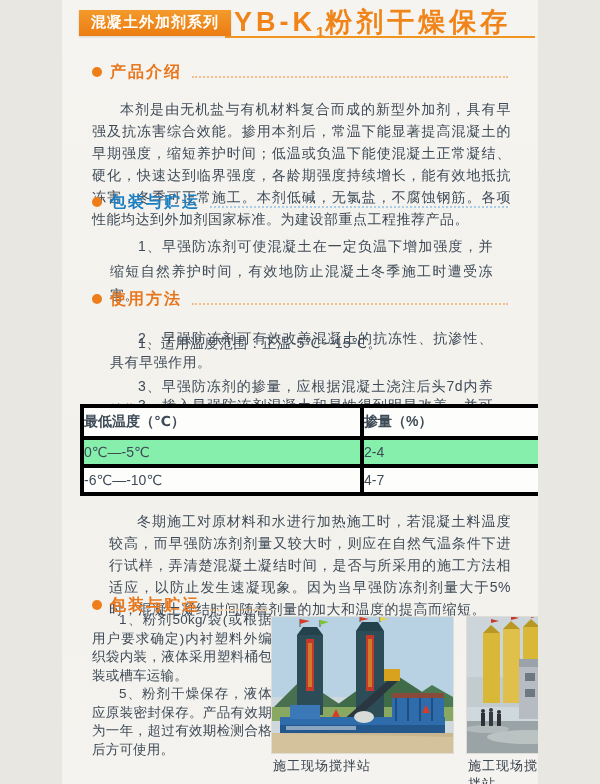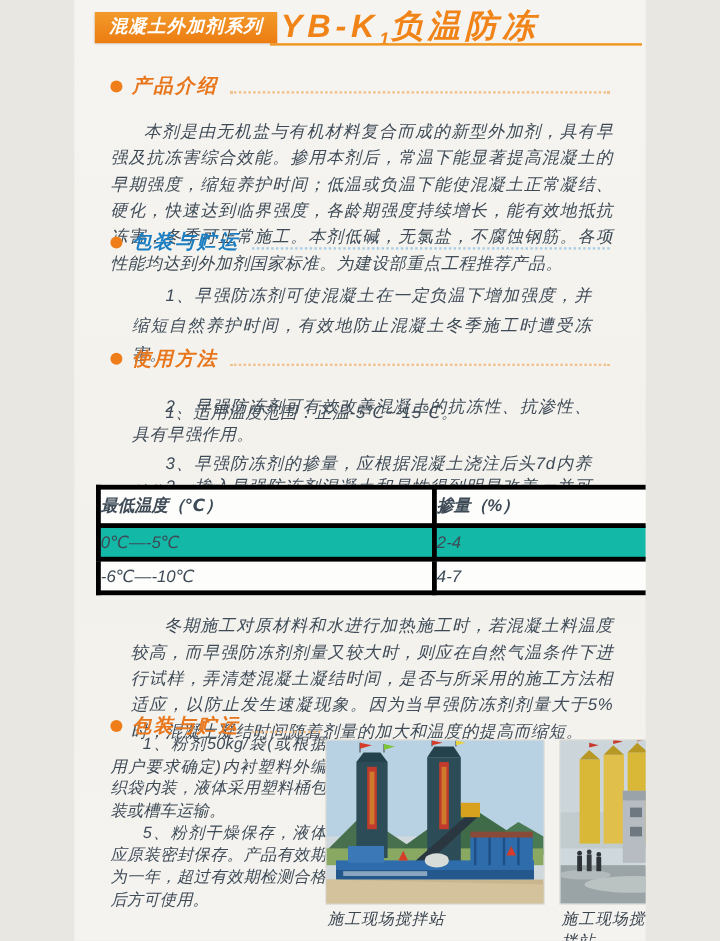--- a/index.html
+++ b/index.html
@@ -7,21 +7,20 @@
     font-family:"Liberation Sans","DejaVu Sans",sans-serif;
     background:#e9e7e2;
   }
   .page{
     position:relative;
     width:476px;height:784px;
     margin:0 auto;
     background:linear-gradient(180deg,#f6f4f0 0%,#f3f1ec 60%,#f5f3ef 100%);
     overflow:hidden;
     color:#3e4b57;
-    font-style:italic;
   }
   
   .series-box{
     position:absolute;top:10px;left:17px;
     background:linear-gradient(180deg,#f39a2b,#ec7c12);
     color:#fff;font-size:15px;font-weight:bold;
     padding:3px 12px 4px 12px;letter-spacing:1px;
     box-shadow:0 1px 2px rgba(0,0,0,.15);
   }
   .page-title{
@@ -67,21 +66,21 @@
     position:absolute;top:404px;left:18px;width:564px;
     border-collapse:collapse;table-layout:fixed;
     font-size:14px;color:#3e4b57;
     background:#fdfdfb;
   }
   .dose-table th,.dose-table td{
     border:4px solid #000000;text-align:left;
     height:22px;padding:1px 0;font-weight:normal;
   }
   .dose-table th{height:26px;font-weight:bold;}
-  .dose-table tr.band td{background:#14b8a6;}
+  .dose-table tr.band td{background:#86efac;}
   .dose-table{border:2px solid #434d55;}
   
   .pack-col{
     position:absolute;top:611px;left:30px;width:180px;
   }
   .pack-col p{margin:0;text-indent:2em;font-size:13.5px;line-height:18.5px;text-align:justify;letter-spacing:.2px;}
   
   .photo{
     position:absolute;top:617px;width:181px;height:136px;
     box-shadow:0 0 0 1px #e0ddd6;background:#cfd8dc;
@@ -93,21 +92,21 @@
   }
 </style>
 </head>
 <body>
 
 <div class="page">
 
   <div class="series-box">
     <span>混凝土外加剂系列</span>
   </div>
-  <div class="page-title"><span>YB-K</span><sub>1</sub><span>负温防冻</span></div>
+  <div class="page-title"><span>YB-K</span><sub>1</sub><span>粉剂干燥保存</span></div>
   <div class="title-rule"></div>
 
   <div class="sec-head" style="top:63px;align-items:center;">
     <span class="dot"></span>
     <span class="txt">产品介绍</span>
     <span class="dots"></span>
   </div>
   <div class="para indent" style="top:98px;">本剂是由无机盐与有机材料复合而成的新型外加剂，具有早强及抗冻害综合效能。掺用本剂后，常温下能显著提高混凝土的早期强度，缩短养护时间；低温或负温下能使混凝土正常凝结、硬化，快速达到临界强度，各龄期强度持续增长，能有效地抵抗冻害，冬季可正常施工。本剂低碱，无氯盐，不腐蚀钢筋。各项性能均达到外加剂国家标准。为建设部重点工程推荐产品。</div>
 
   <div class="sec-head blue" style="top:193px;">

